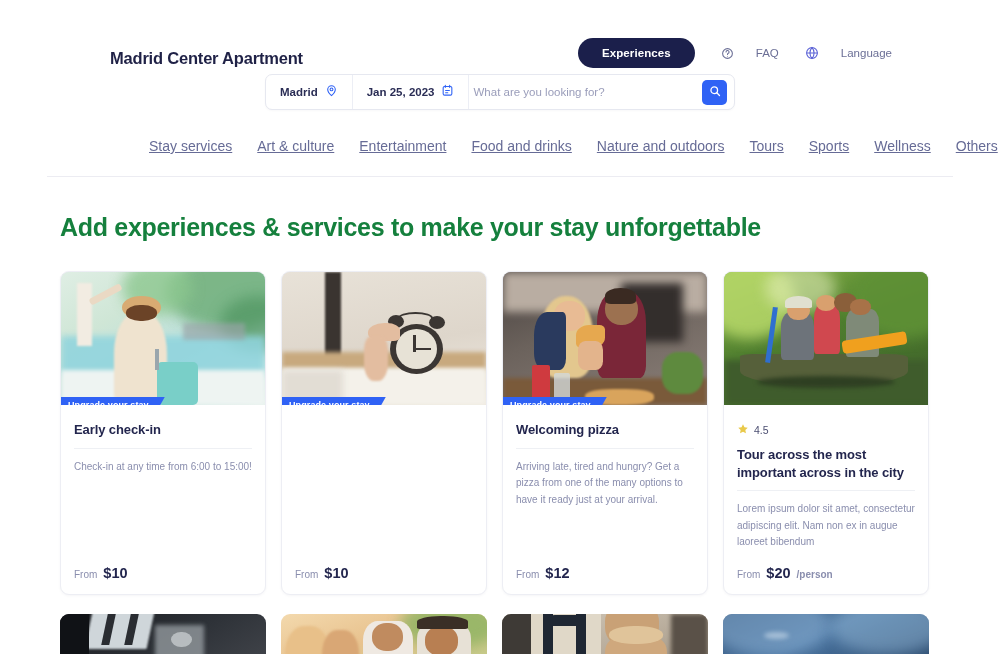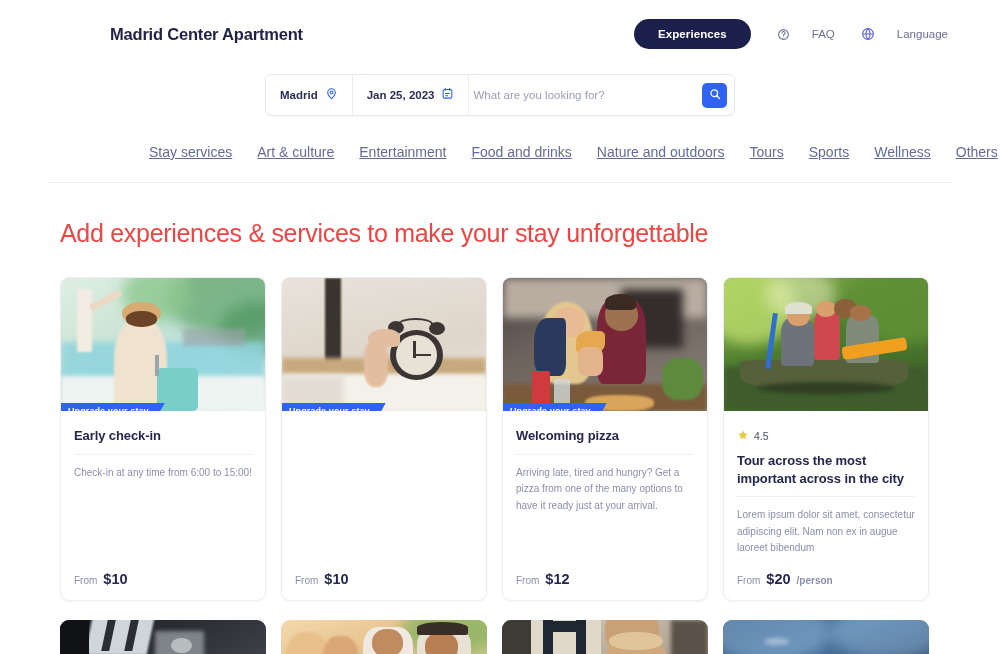--- a/index.html
+++ b/index.html
@@ -8,22 +8,22 @@
     background: #ffffff;
     font-family: "Liberation Sans", sans-serif;
     overflow: hidden;
     color: #1f2146;
   }
 
   
   .header {
     height: 68px;
     display: flex;
-    align-items: center;
-    padding: 0 52px 0 110px;
+    align-items: flex-end;
+    padding: 0 108px 0 110px;
     position: relative;
   }
   .brand {
     font-size: 16.5px;
     font-weight: 700;
     letter-spacing: -0.2px;
     color: #1f2146;
     white-space: nowrap;
   }
   .header-right {
@@ -57,21 +57,21 @@
   .hdr-link svg { display: block; }
 
   
   .search-wrap {
     display: flex;
     justify-content: center;
     margin-top: 6px;
   }
   .searchbar {
     width: 470px;
-    height: 42px;
+    height: 36px;
     border: 1px solid #e6e8f0;
     border-radius: 7px;
     background: #fff;
     display: flex;
     align-items: center;
     box-shadow: 0 1px 2px rgba(20,25,60,0.03);
   }
   .sb-seg {
     display: flex;
     align-items: center;
@@ -130,22 +130,22 @@
   .hr {
     margin: 22px 47px 0 47px;
     height: 1px;
     background: #ececf2;
   }
 
   
   .page-title {
     margin: 36px 0 8px 60px;
     font-size: 25px;
-    font-weight: 400;
-    color: #ef4444;
+    font-weight: 700;
+    color: #15803d;
     letter-spacing: -0.3px;
   }
 
   .grid {
     margin: 29px 0 0 60px;
     display: flex;
     gap: 15px;
   }
   .card {
     width: 206px;

